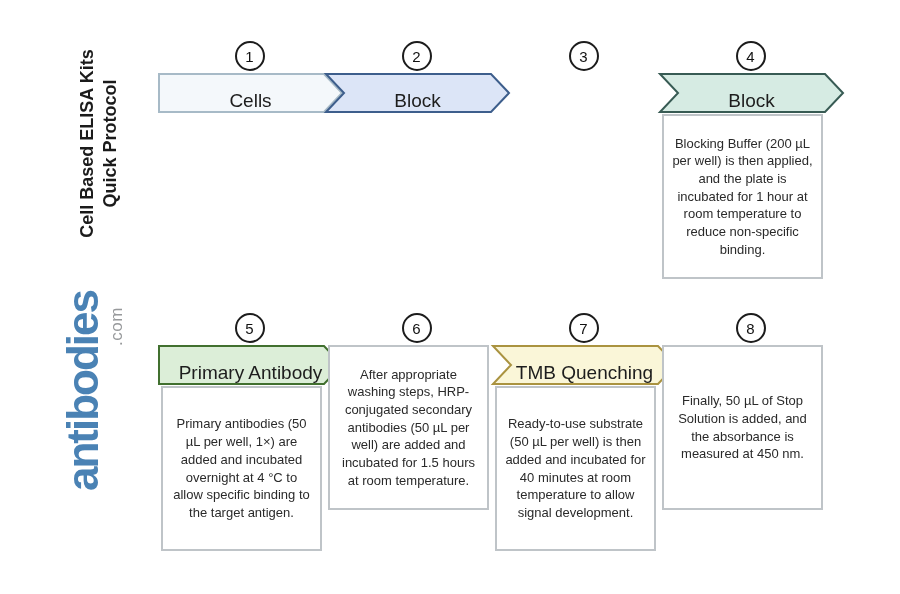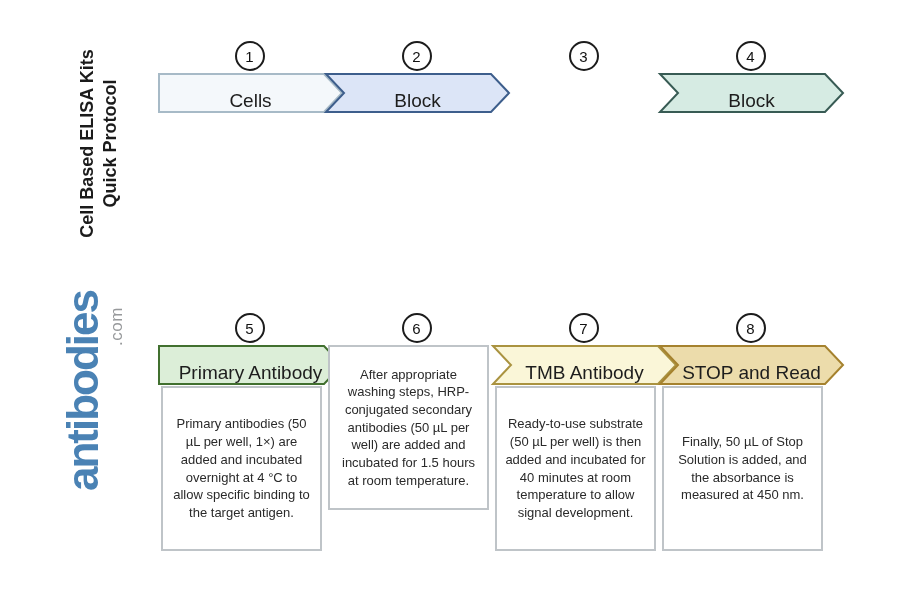--- a/index.html
+++ b/index.html
@@ -104,20 +104,23 @@
   <div class="step-col">
     <div class="badge">
       <span>4</span>
     </div>
     <div class="arrow">
       <svg width="185" height="40" viewBox="0 0 185 40">
         <polygon stroke-width="2" stroke-linejoin="miter" points="1,1 166,1 184,20 166,39 1,39 19,20" fill="#d6ebe3" stroke="#385b54"></polygon>
       </svg>
       <span class="arrow-label">Block</span>
     </div>
+    <div class="desc">
+      <p>Blocking Buffer (200 µL per well) is then applied, and the plate is incubated for 1 hour at room temperature to reduce non-specific binding.</p>
+    </div>
   </div>
 </div>
   <div class="row" id="row2">
   <div class="step-col">
     <div class="badge">
       <span>5</span>
     </div>
     <div class="arrow">
       <svg width="185" height="40" viewBox="0 0 185 40">
         <polygon stroke-width="2" stroke-linejoin="miter" points="1,1 166,1 184,20 166,39 1,39" fill="#dceed8" stroke="#41702f"></polygon>
@@ -139,36 +142,30 @@
   </div>
 
   <div class="step-col">
     <div class="badge">
       <span>7</span>
     </div>
     <div class="arrow">
       <svg width="185" height="40" viewBox="0 0 185 40">
         <polygon stroke-width="2" stroke-linejoin="miter" points="1,1 166,1 184,20 166,39 1,39 19,20" fill="#faf6d8" stroke="#aa9340"></polygon>
       </svg>
-      <span class="arrow-label">TMB Antibody</span>
+      <span class="arrow-label">TMB Quenching</span>
     </div>
     <div class="desc">
       <p>Ready-to-use substrate (50 µL per well) is then added and incubated for 40 minutes at room temperature to allow signal development.</p>
     </div>
   </div>
 
   <div class="step-col">
     <div class="badge">
       <span>8</span>
     </div>
-    <div class="arrow">
-      <svg width="185" height="40" viewBox="0 0 185 40">
-        <polygon stroke-width="2" stroke-linejoin="miter" points="1,1 166,1 184,20 166,39 1,39 19,20" fill="#ecdcab" stroke="#a5822e"></polygon>
-      </svg>
-      <span class="arrow-label">STOP and Read</span>
-    </div>
     <div class="desc">
       <p>Finally, 50 µL of Stop Solution is added, and the absorbance is measured at 450 nm.</p>
     </div>
   </div>
 </div>
 
 </div>
 
 </body></html>

